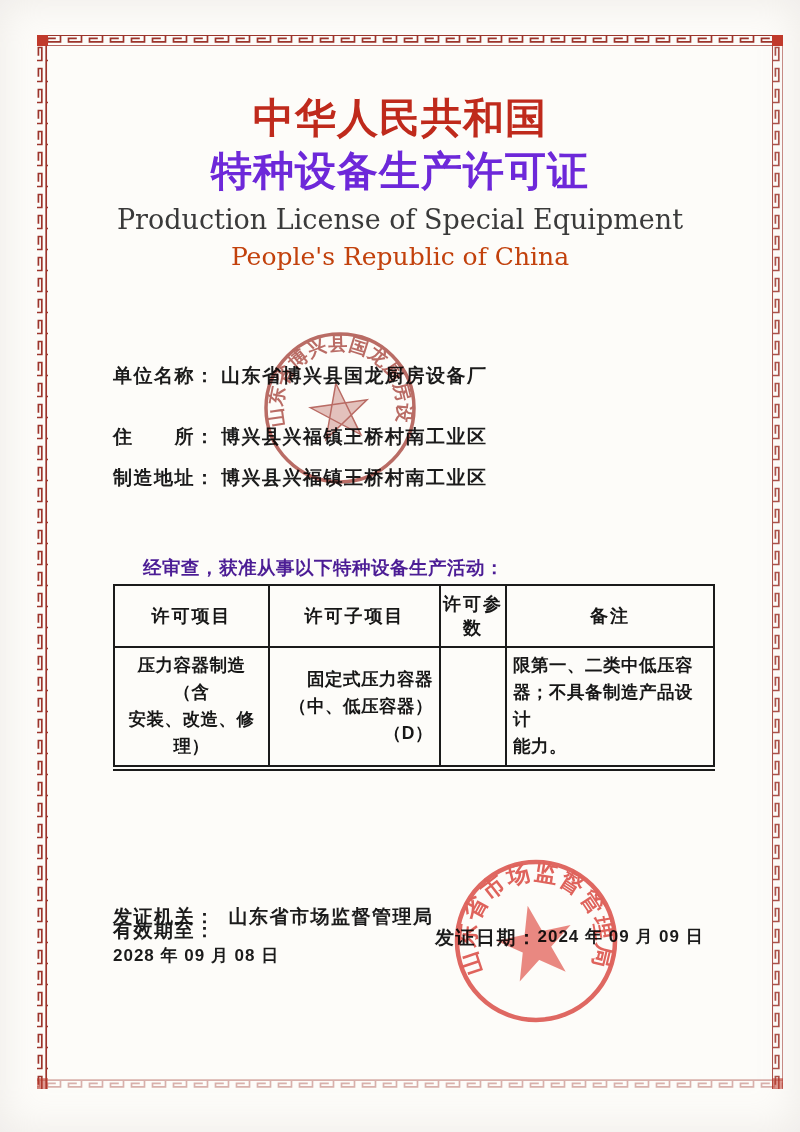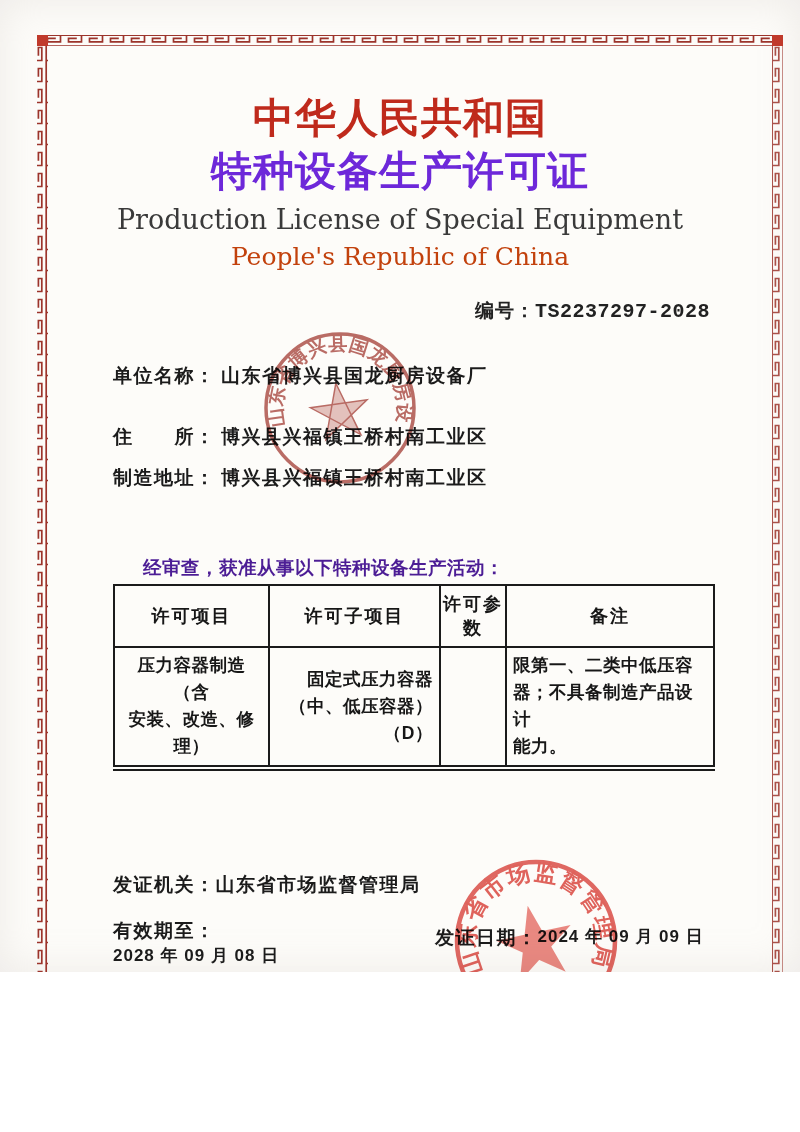--- a/index.html
+++ b/index.html
@@ -1,17 +1,17 @@
 <!DOCTYPE html>
 <html><head>
 <meta charset="utf-8">
 <style>
   html,body { margin:0; padding:0; background:#ffffff; }
   .page {
-    position:relative; width:800px; height:972px; overflow:hidden;
+    position:relative; width:800px; height:1132px; overflow:hidden;
     background:#fdfcf9; color:#1c1c1c;
     font-family:"Liberation Sans", sans-serif;
     box-shadow: inset 0 0 40px rgba(190,185,180,0.25);
     text-decoration: underline;
   }
   .border-svg { position:absolute; left:0; top:0; }
 
   .title-block { position:absolute; left:0; top:94px; width:100%; text-align:center; }
   .title-cn1 {
     font-family:"DejaVu Serif", serif; font-weight:700; font-size:41px; line-height:48px;
@@ -57,21 +57,21 @@
   .license-table td { font-size:17.5px; height:88px; padding:4px 6px; line-height:1.55; }
   .cell-item   { text-align:center; white-space:pre-line; letter-spacing:0.5px; }
   .cell-sub    { text-align:right; white-space:pre-line; letter-spacing:0.5px; }
   .cell-param  { text-align:center; }
   .cell-remark { text-align:left; white-space:pre-line; letter-spacing:0.5px; }
 
   .footer-row {
     position:absolute; display:flex;
     font-size:19px; font-weight:700; letter-spacing:1.5px; color:#1b1b1b; white-space:nowrap;
   }
-  .row-authority { left:113px; top:872px; }
+  .row-authority { left:113px; top:904px;gap:13px; }
   .row-valid     { left:113px; top:918px;flex-direction:column; }
   .row-issue     { left:435px; top:925px; }
   .footer-row .date { font-family:"Liberation Sans", sans-serif; font-size:17px; letter-spacing:1px; }
 
   .stamp { position:absolute; mix-blend-mode:multiply; pointer-events:none; }
   .stamp-top    { left:255px; top:323px; opacity:0.78; }
   .stamp-bottom { left:448px; top:853px; opacity:0.88; }
   .seal-arc-text-top {
     font-family:"DejaVu Serif", serif; font-size:19px; font-weight:700;
     fill:#a8433c; letter-spacing:0.5px;
@@ -105,23 +105,20 @@
     <rect x="772" y="1078" width="11" height="11" fill="#c03a2b" opacity="0.5"></rect>
   </svg>
 
   <div class="title-block">
     <div class="title-cn1">中华人民共和国</div>
     <div class="title-cn2">特种设备生产许可证</div>
     <div class="title-en1">Production License of Special Equipment</div>
     <div class="title-en2">People's Republic of China</div>
   </div>
 
-  <div class="license-no">
-    <span>编号：</span><span class="mono">TS2237297-2028</span>
-  </div>
 
   <div class="info-row row-unit">
     <span class="label">单位名称：</span>
     <span class="value">山东省博兴县国龙厨房设备厂</span>
   </div>
   <div class="info-row row-addr">
     <span class="label">住　　所：</span>
     <span class="value">博兴县兴福镇王桥村南工业区</span>
   </div>
   <div class="info-row row-mfg">

